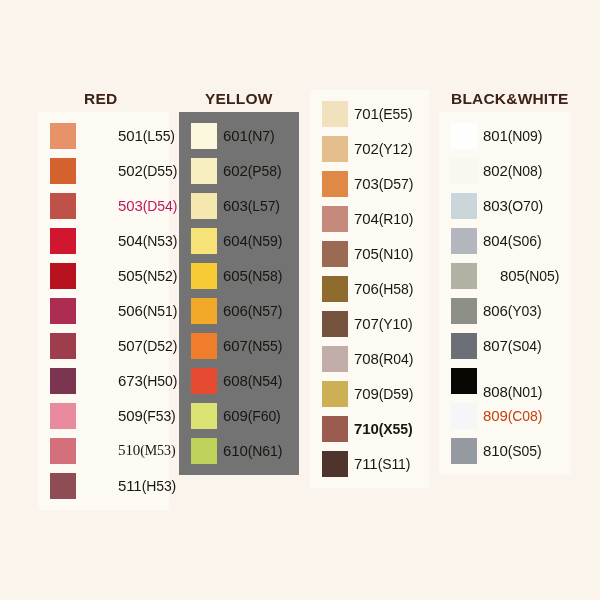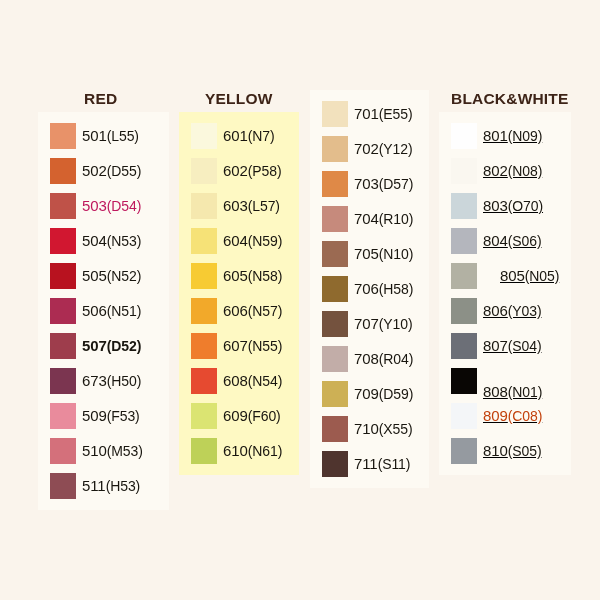--- a/index.html
+++ b/index.html
@@ -74,24 +74,24 @@
     font-size: 14.5px;
     color: #19160f;
     white-space: nowrap;
     margin-left: 6px;
     letter-spacing: -0.1px;
   }
   .label .code { font-size: 15px; }
   .label .paren { font-size: 14px; }
 
   
-  .col-red .row    { padding-left: 12px; }
+  .col-red .row    { padding-left: 12px; gap: 36px; }
   .col-yellow .row { padding-left: 12px; }
   .col-brown .row  { padding-left: 12px; }
-  .col-bw .row     { padding-left: 12px; text-decoration: underline; }
+  .col-bw .row     { padding-left: 12px; }
 </style>
 </head>
 <body>
 
 <div id="chart-root" style="background: rgb(250, 244, 236);">
   <div class="columns">
 
     <div class="column col-red">
       <div class="col-title" style="color: rgb(61, 35, 23);">RED</div>
       <div class="panel" style="background: rgb(253, 250, 243);">
@@ -114,44 +114,44 @@
           <div class="row">
             <span class="swatch" style="background-color: rgb(184, 18, 31);"></span>
             <span class="label" style="color: rgb(25, 22, 15);"><span class="code">505</span><span class="paren">(N52)</span></span>
           </div>
           <div class="row">
             <span class="swatch" style="background-color: rgb(172, 44, 82);"></span>
             <span class="label" style="color: rgb(25, 22, 15);"><span class="code">506</span><span class="paren">(N51)</span></span>
           </div>
           <div class="row">
             <span class="swatch" style="background-color: rgb(158, 61, 76);"></span>
-            <span class="label" style="color: rgb(25, 22, 15); font-weight: bold;"><span class="code">507</span><span class="paren">(D52)</span></span>
+            <span class="label" style="color: rgb(25, 22, 15);"><span class="code">507</span><span class="paren">(D52)</span></span>
           </div>
           <div class="row">
             <span class="swatch" style="background-color: rgb(123, 53, 80);"></span>
             <span class="label" style="color: rgb(25, 22, 15);"><span class="code">673</span><span class="paren">(H50)</span></span>
           </div>
           <div class="row">
             <span class="swatch" style="background-color: rgb(233, 139, 156);"></span>
             <span class="label" style="color: rgb(25, 22, 15);"><span class="code">509</span><span class="paren">(F53)</span></span>
           </div>
           <div class="row">
             <span class="swatch" style="background-color: rgb(212, 112, 123);"></span>
-            <span class="label" style="color: rgb(25, 22, 15);"><span class="code">510</span><span class="paren">(M53)</span></span>
+            <span class="label" style="color: rgb(25, 22, 15); font-family: Liberation Serif, serif;"><span class="code">510</span><span class="paren">(M53)</span></span>
           </div>
           <div class="row">
             <span class="swatch" style="background-color: rgb(142, 76, 84);"></span>
             <span class="label" style="color: rgb(25, 22, 15);"><span class="code">511</span><span class="paren">(H53)</span></span>
           </div>
         </div>
     </div>
 
     <div class="column col-yellow">
       <div class="col-title" style="color: rgb(61, 35, 23);">YELLOW</div>
-      <div class="panel" style="background: #fef9c3;">
+      <div class="panel" style="background: #737373;">
           <div class="row">
             <span class="swatch" style="background-color: rgb(251, 248, 221);"></span>
             <span class="label" style="color: rgb(25, 22, 15);"><span class="code">601</span><span class="paren">(N7)</span></span>
           </div>
           <div class="row">
             <span class="swatch" style="background-color: rgb(247, 238, 192);"></span>
             <span class="label" style="color: rgb(25, 22, 15);"><span class="code">602</span><span class="paren">(P58)</span></span>
           </div>
           <div class="row">
             <span class="swatch" style="background-color: rgb(245, 232, 174);"></span>
@@ -221,21 +221,21 @@
           <div class="row">
             <span class="swatch" style="background-color: rgb(194, 173, 168);"></span>
             <span class="label" style="color: rgb(25, 22, 15);"><span class="code">708</span><span class="paren">(R04)</span></span>
           </div>
           <div class="row">
             <span class="swatch" style="background-color: rgb(205, 176, 85);"></span>
             <span class="label" style="color: rgb(25, 22, 15);"><span class="code">709</span><span class="paren">(D59)</span></span>
           </div>
           <div class="row">
             <span class="swatch" style="background-color: rgb(156, 91, 79);"></span>
-            <span class="label" style="color: rgb(25, 22, 15);"><span class="code">710</span><span class="paren">(X55)</span></span>
+            <span class="label" style="color: rgb(25, 22, 15); font-weight: bold;"><span class="code">710</span><span class="paren">(X55)</span></span>
           </div>
           <div class="row">
             <span class="swatch" style="background-color: rgb(79, 52, 46);"></span>
             <span class="label" style="color: rgb(25, 22, 15);"><span class="code">711</span><span class="paren">(S11)</span></span>
           </div>
         </div>
     </div>
 
     <div class="column col-bw">
       <div class="col-title" style="color: rgb(61, 35, 23);">BLACK&amp;WHITE</div>

